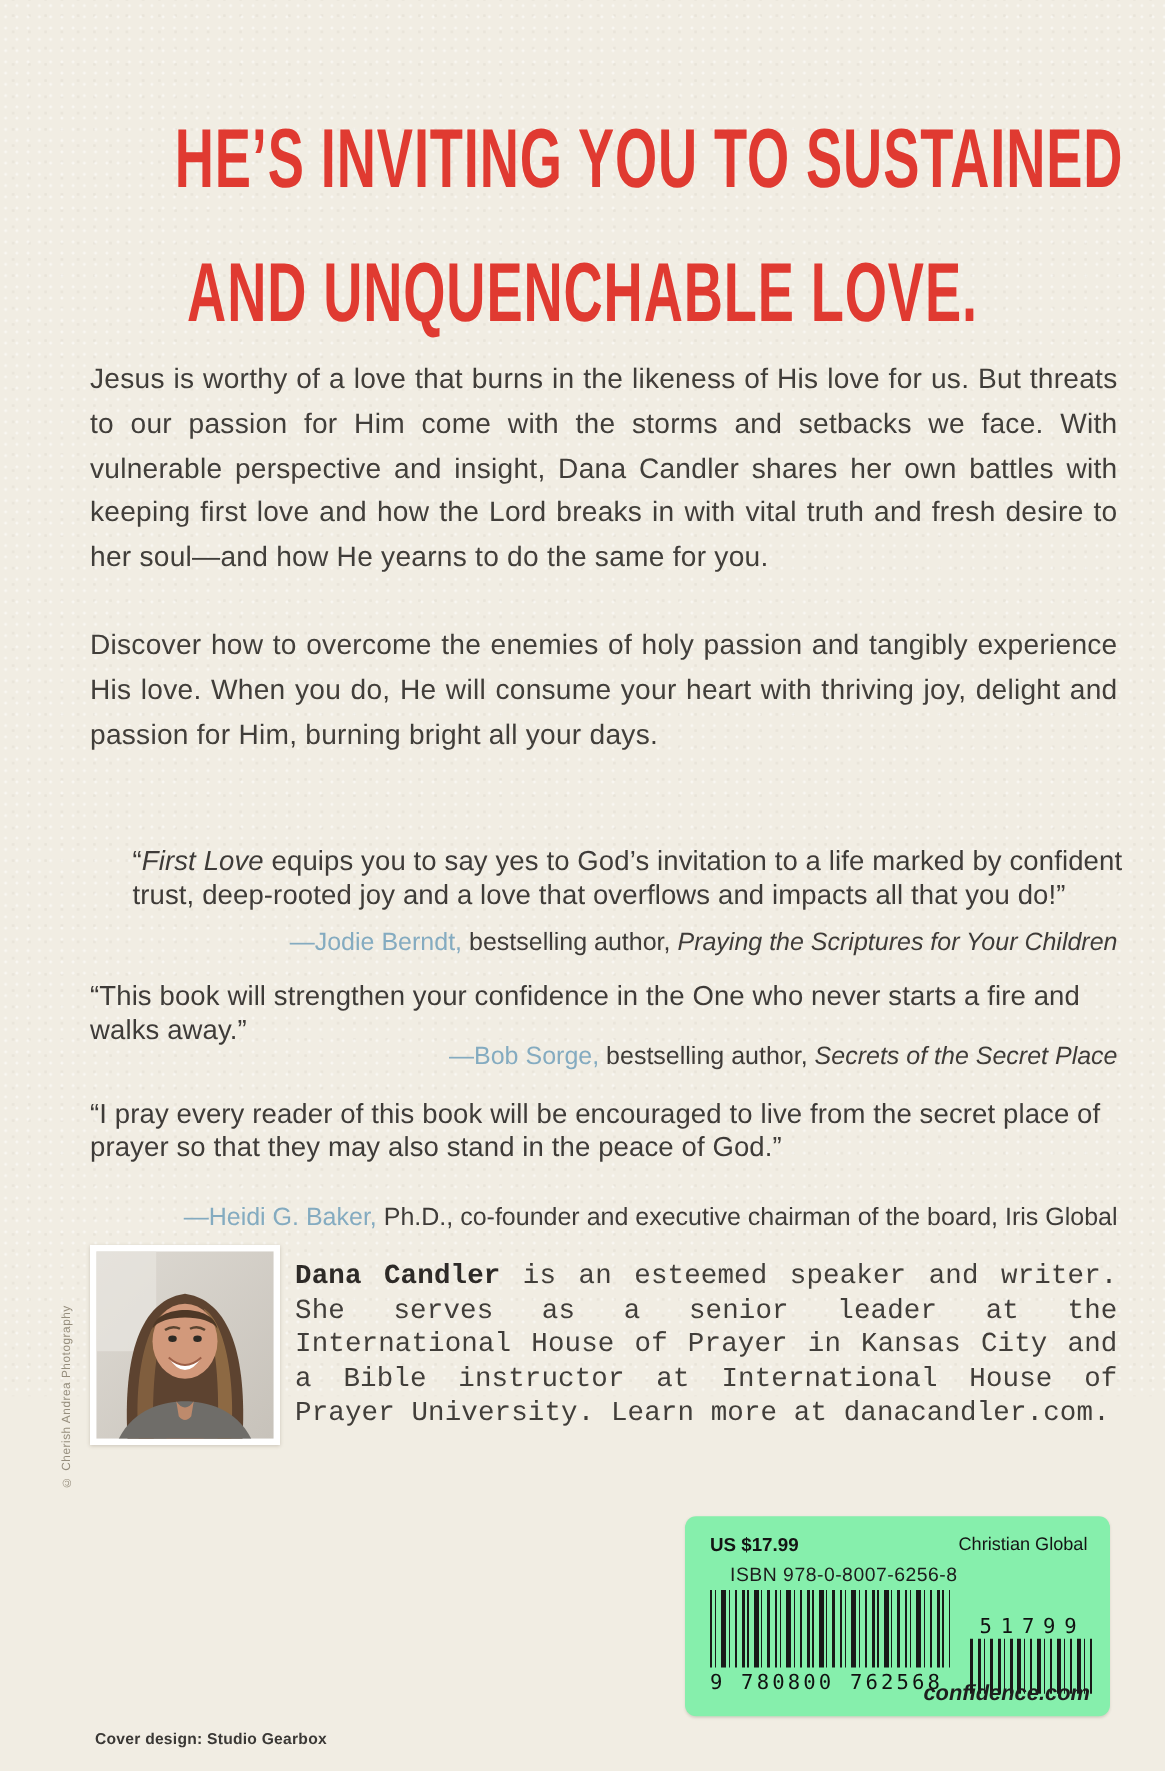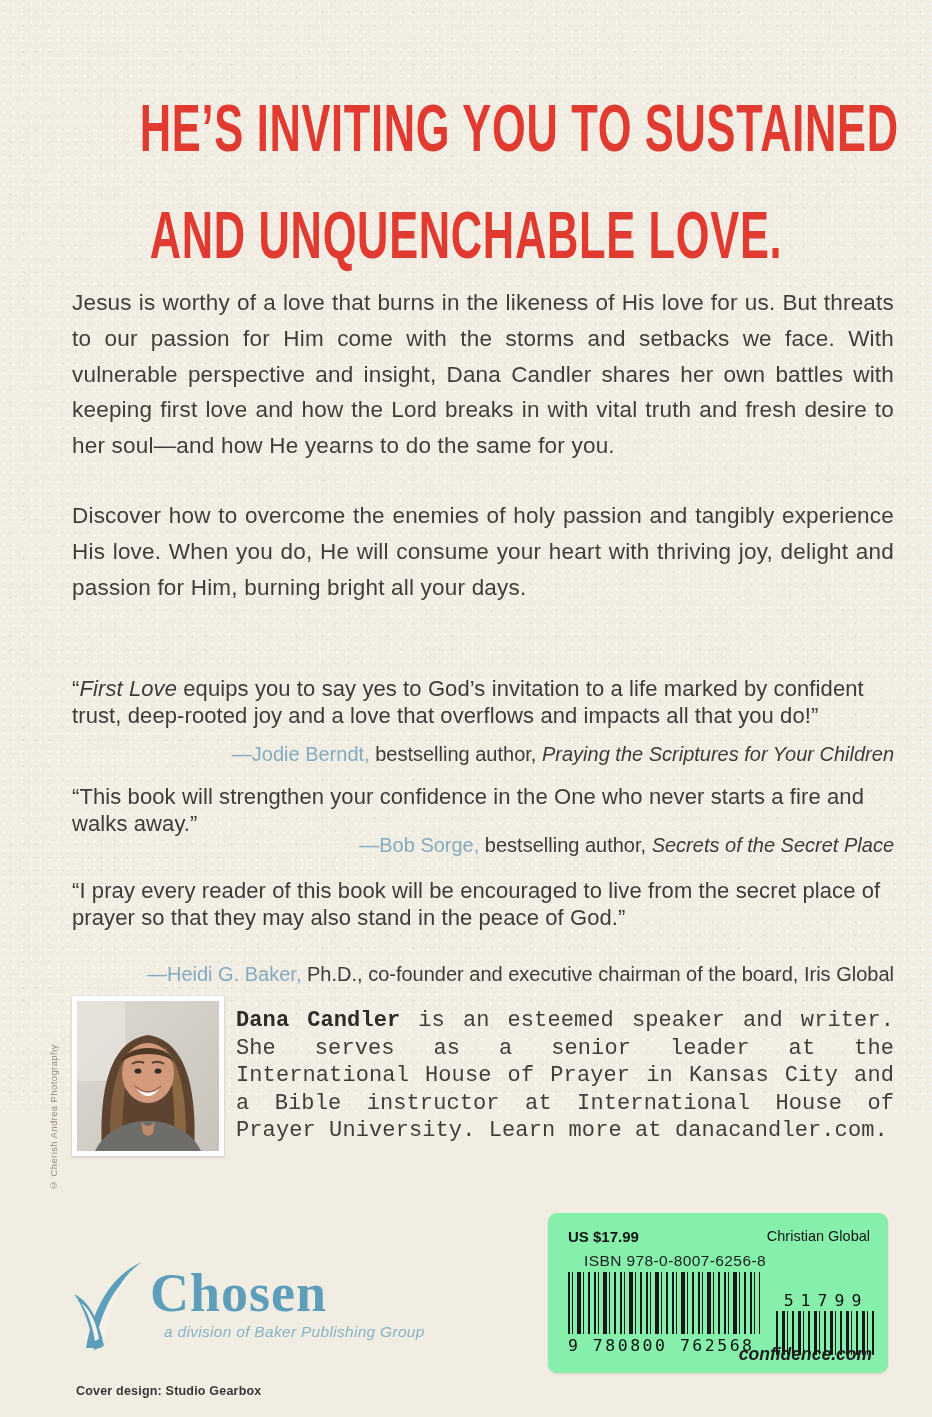--- a/index.html
+++ b/index.html
@@ -43,21 +43,21 @@
   
   .quote{
     position:absolute;left:72px;width:822px;margin:0;
     color:#3e3b38;font-size:22px;line-height:26.8px;letter-spacing:0.1px;
   }
   .attr{
     position:absolute;left:72px;width:822px;margin:0;
     color:#3e3b38;font-size:20px;line-height:24px;text-align:right;
   }
   .attr .attr-name{color:#84abc0;}
-  .q1{top:676px;} .a1{top:742px;}
+  .q1{top:676px;margin-left:34px;} .a1{top:742px;}
   .q2{top:784px;} .a2{top:833px;}
   .q3{top:878px;} .a3{top:942px;margin-top:20px;}
 
   
   .bio{
     position:absolute;left:72px;top:996px;width:822px;
     display:flex;align-items:center;font-family:Liberation Mono, monospace;
   }
   .photo-frame{
     flex:0 0 auto;background:#ffffff;padding:5px;
@@ -210,28 +210,16 @@
         <div class="bc-digits">9 780800 762568</div>
       </div>
       <div class="bc-addon">
         <div class="addon-digits">51799</div>
         <div class="bars-addon"></div>
       </div>
     </div>
     <div class="bc-site">confidence.com</div>
   </div>
 
-  <div class="logo">
-    <svg class="logo-icon" width="74" height="92" viewBox="0 0 74 92">
-      <path d="M70,2 C46,18 34,48 29,88 L14,88 C22,44 41,15 70,2 Z" fill="#5d9fba"></path>
-      <path d="M63,11 C46,25 37,49 33,80 L24,80 C31,45 46,23 63,11 Z" fill="#f5f2ea"></path>
-      <path d="M2,34 C17,41 27,60 32,86 L22,90 C18,64 11,46 2,34 Z" fill="#5d9fba"></path>
-      <path d="M9,43 C18,49 24,62 27,79 L23,81 C20,63 15,51 9,43 Z" fill="#f5f2ea"></path>
-    </svg>
-    <div class="logo-textcol">
-      <div class="logo-word">Chosen</div>
-      <div class="logo-tag">a division of Baker Publishing Group</div>
-    </div>
-  </div>
 
   <div class="cover-credit">Cover design: Studio Gearbox</div>
 
 </div>
 
 </body></html>

